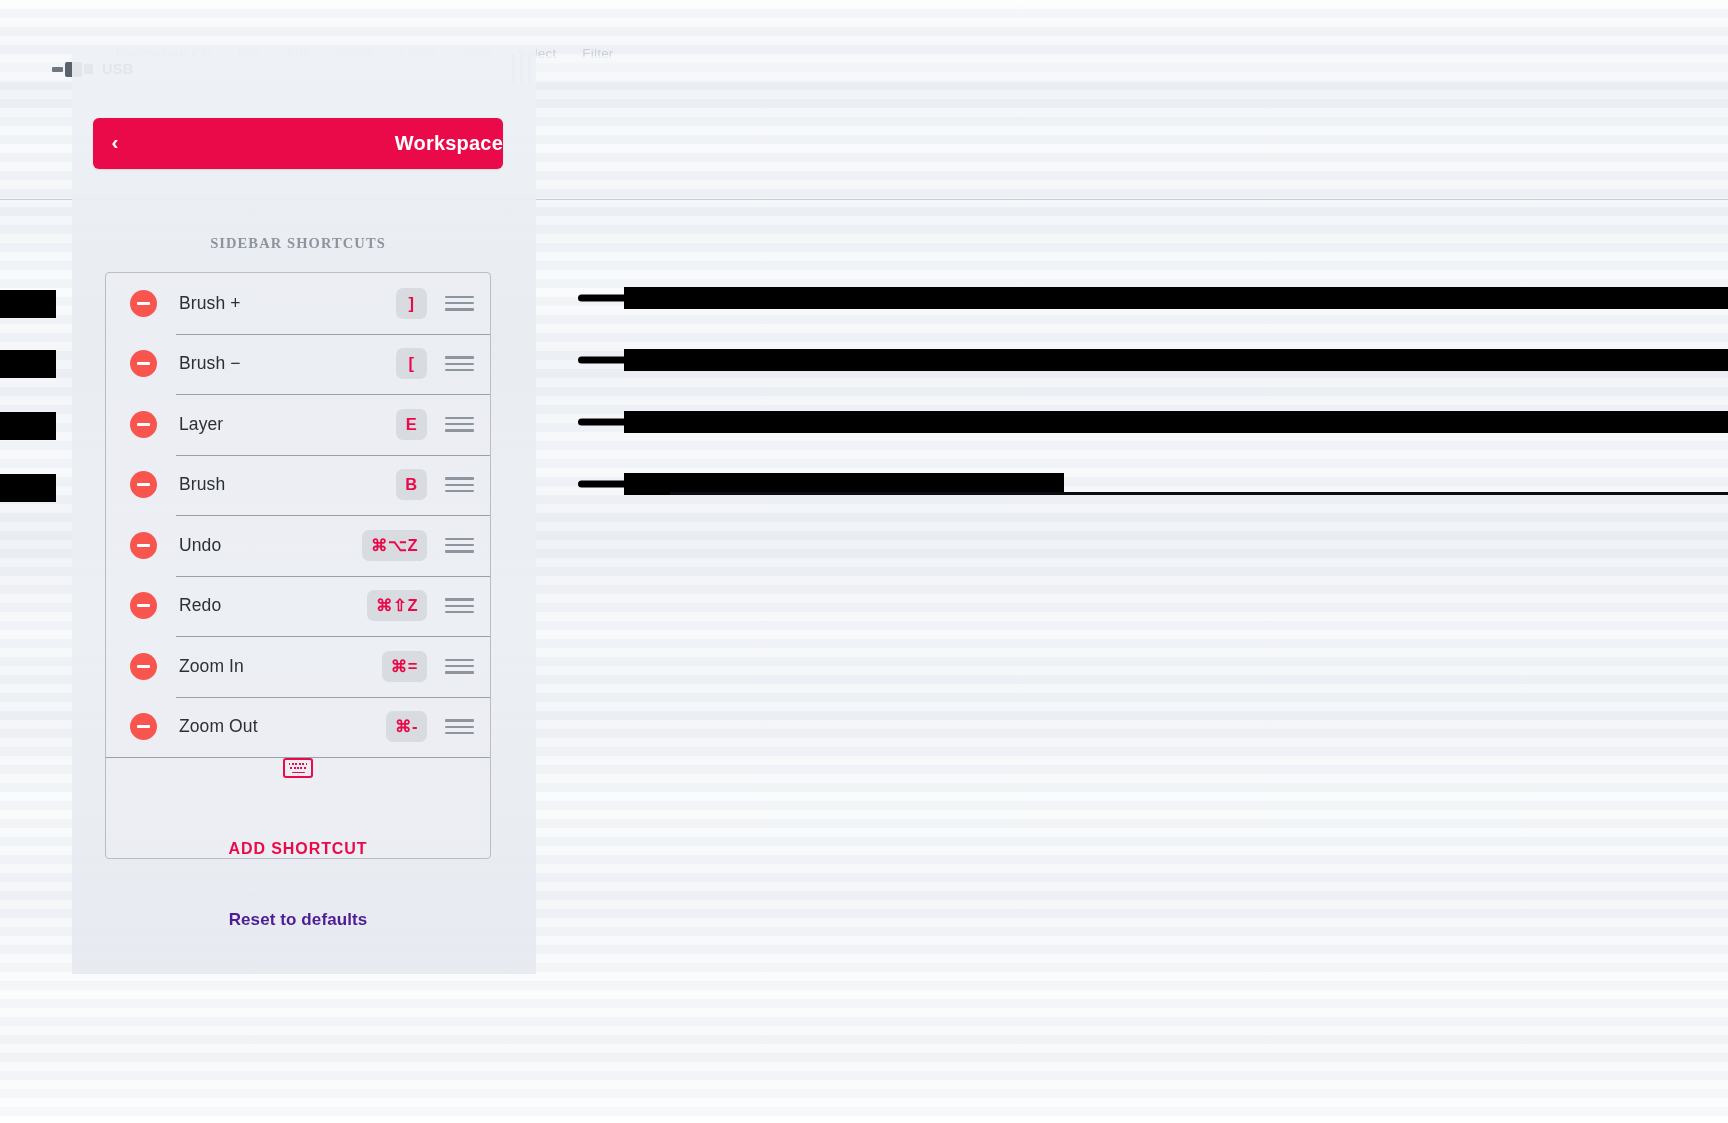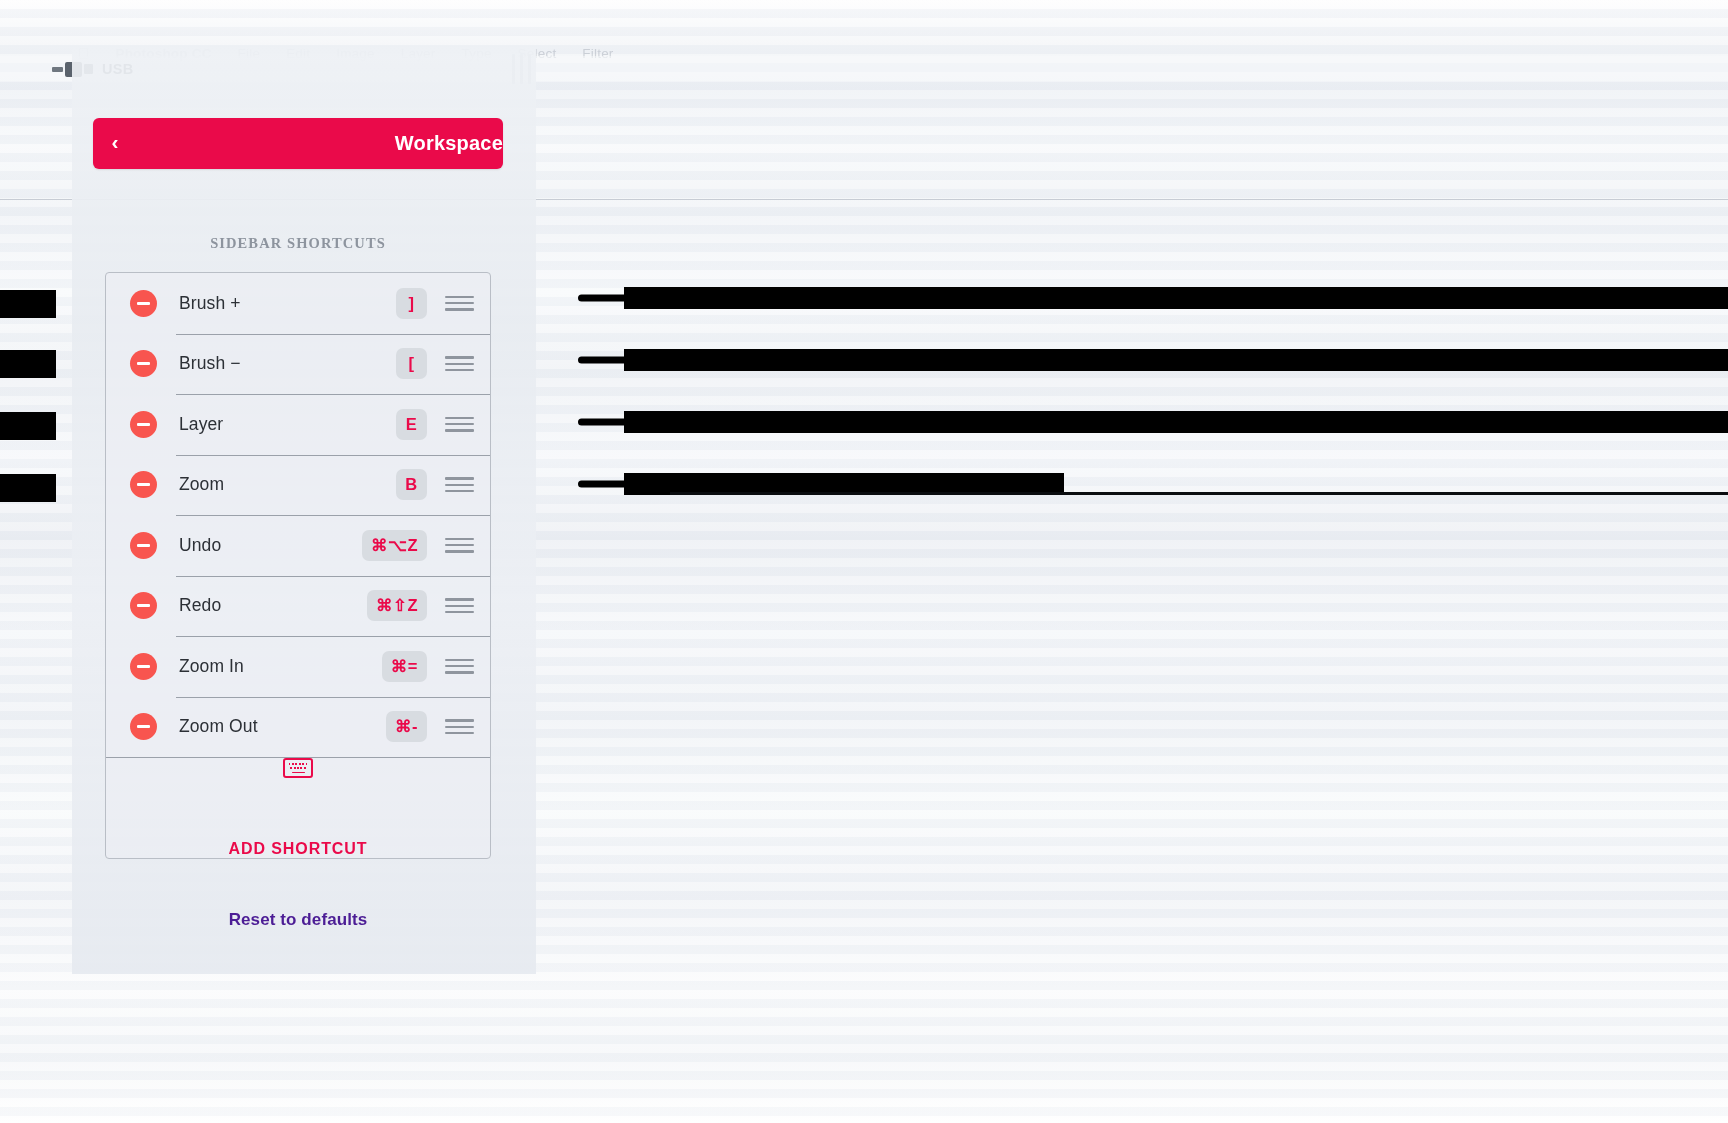--- a/index.html
+++ b/index.html
@@ -352,21 +352,21 @@
         <span class="drag-handle">
           <span></span>
           <span></span>
           <span></span>
         </span>
       </div>
       <div class="shortcut-row">
         <span class="remove-btn">
           <i></i>
         </span>
-        <span class="shortcut-label">Zoom</span>
+        <span class="shortcut-label">Brush</span>
         <span class="key-badge">B</span>
         <span class="drag-handle">
           <span></span>
           <span></span>
           <span></span>
         </span>
       </div>
       <div class="shortcut-row">
         <span class="remove-btn">
           <i></i>

